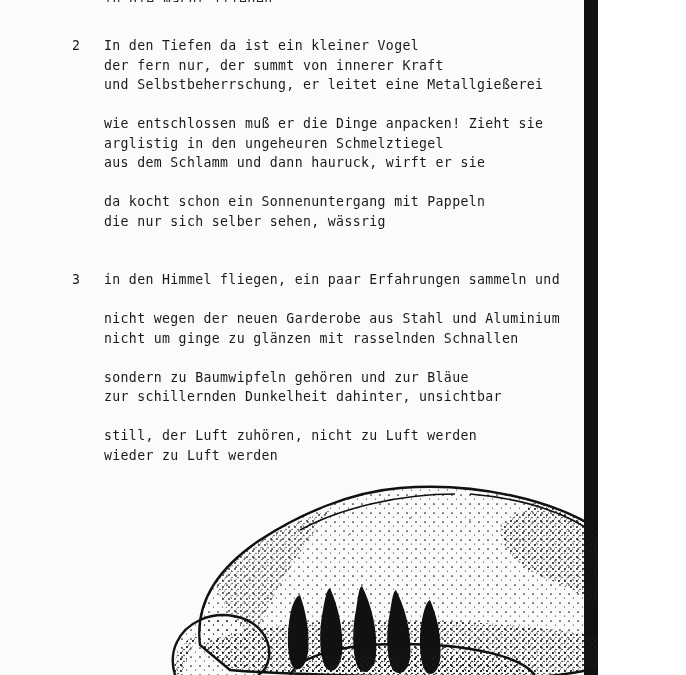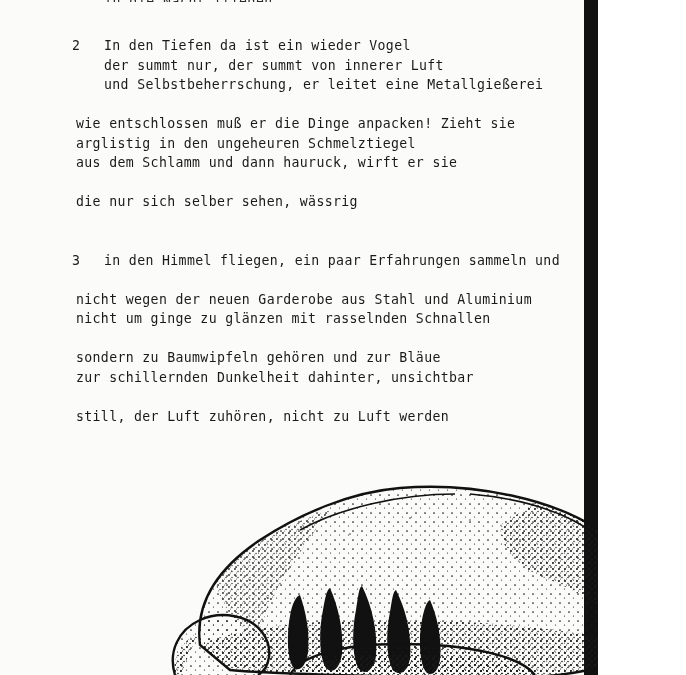--- a/index.html
+++ b/index.html
@@ -87,21 +87,21 @@
   }
   .line {
     font-size: 13.2px;
     line-height: 19.5px;
     letter-spacing: 0.35px;
     white-space: pre;
     color: #1a1a1a;
   }
 
   .indent-block {
-    margin-left: 76px;
+    margin-left: 104px;
   }
 
   .group-gap { height: 19.5px; }
 
   
   .illustration {
     position: absolute;
     left: 0;
     top: 430px;
     width: 686px;
@@ -121,33 +121,34 @@
   <div class="cut-line">in die Nacht fliegen</div>
 
   <div class="poem">
 
     <div style="height:36px"></div>
 
     <div class="stanza-group">
       <div class="numbered">
         <div class="num">2</div>
         <div class="body-col">
-          <div class="line">In den Tiefen da ist ein wieder Vogel</div>
-          <div class="line">der summt nur, der summt von innerer Luft</div>
+          <div class="line">In den Tiefen da ist ein kleiner Vogel</div>
+          <div class="line">der fern nur, der summt von innerer Kraft</div>
           <div class="line">und Selbstbeherrschung, er leitet eine Metallgießerei</div>
         </div>
       </div>
       <div class="group-gap"></div>
       <div class="indent-block">
         <div class="line">wie entschlossen muß er die Dinge anpacken! Zieht sie</div>
         <div class="line">arglistig in den ungeheuren Schmelztiegel</div>
         <div class="line">aus dem Schlamm und dann hauruck, wirft er sie</div>
       </div>
       <div class="group-gap"></div>
       <div class="indent-block">
+        <div class="line">da kocht schon ein Sonnenuntergang mit Pappeln</div>
         <div class="line">die nur sich selber sehen, wässrig</div>
       </div>
     </div>
 
     <div style="height:39px"></div>
 
     <div class="stanza-group">
       <div class="numbered">
         <div class="num">3</div>
         <div class="body-col">
@@ -160,20 +161,21 @@
         <div class="line">nicht um ginge zu glänzen mit rasselnden Schnallen</div>
       </div>
       <div class="group-gap"></div>
       <div class="indent-block">
         <div class="line">sondern zu Baumwipfeln gehören und zur Bläue</div>
         <div class="line">zur schillernden Dunkelheit dahinter, unsichtbar</div>
       </div>
       <div class="group-gap"></div>
       <div class="indent-block">
         <div class="line">still, der Luft zuhören, nicht zu Luft werden</div>
+        <div class="line">wieder zu Luft werden</div>
       </div>
     </div>
 
   </div>
 
   <div class="illustration">
     <svg width="686" height="245" viewBox="0 0 686 245" xmlns="http://www.w3.org/2000/svg">
       <defs>
         <pattern id="stipple" width="6" height="6" patternUnits="userSpaceOnUse">
           <circle cx="1" cy="1" r="1.05" fill="#1a1a1a"></circle>

